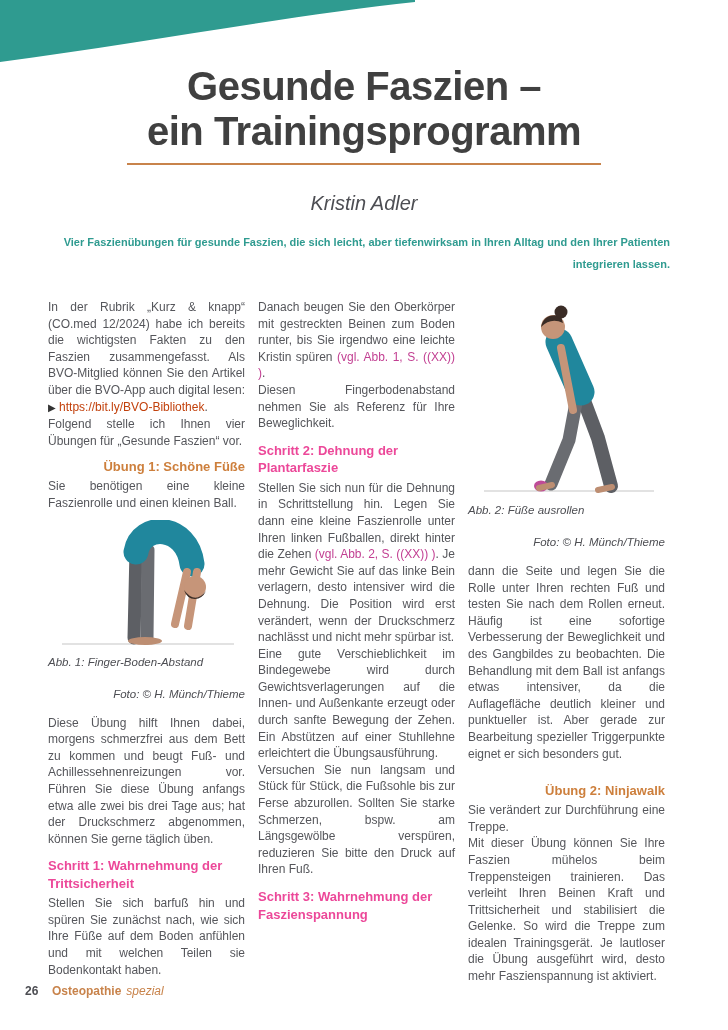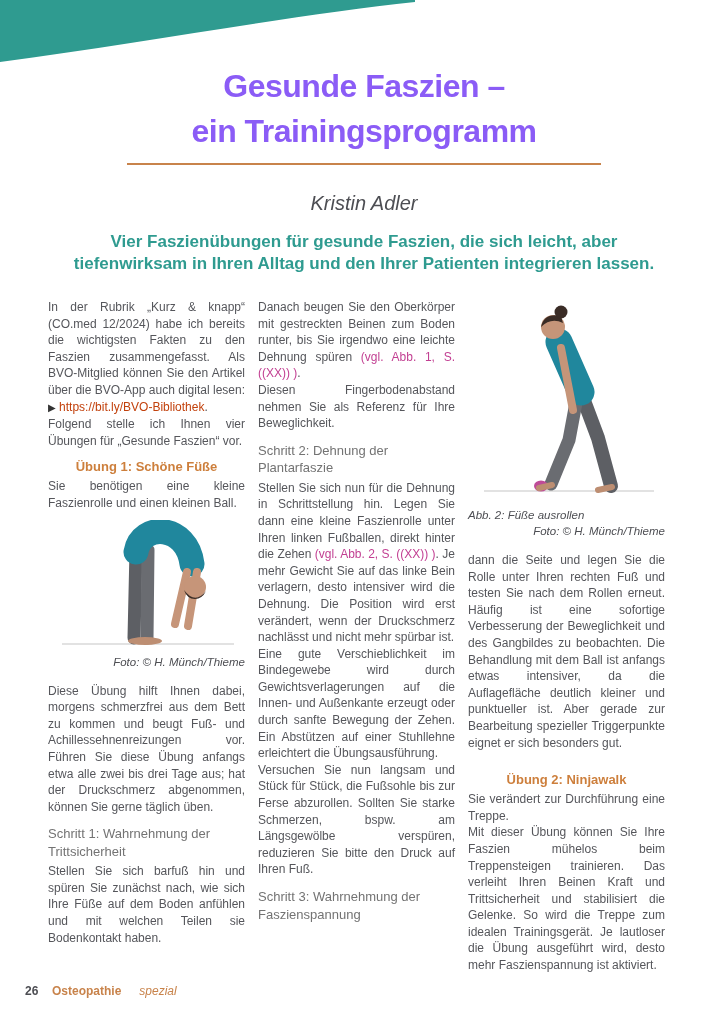--- a/index.html
+++ b/index.html
@@ -3,50 +3,50 @@
 <meta charset="utf-8">
 <style>
   html,body{margin:0;padding:0;}
   body{
     width:728px;height:1030px;position:relative;background:#ffffff;
     font-family:"Liberation Sans","DejaVu Sans",sans-serif;
     color:#55565B;overflow:hidden;
   }
   .corner{position:absolute;top:0;left:0;width:420px;height:66px;}
   .header{position:absolute;top:64px;left:0;width:728px;text-align:center;}
-  .title{font-size:32px;line-height:45px;font-weight:bold;color:#8b5cf6;letter-spacing:-0.5px;}
+  .title{font-size:40px;line-height:45px;font-weight:bold;color:#404040;letter-spacing:-0.5px;}
   .rule{position:absolute;top:163px;left:127px;width:474px;height:2px;background:#C8834B;}
   .author{position:absolute;top:192px;left:0;width:728px;text-align:center;
     font-size:20px;font-style:italic;color:#4d4e53;}
-  .intro{position:absolute;top:231px;left:58px;width:612px;text-align:center;
-    font-size:17px;line-height:22px;font-weight:bold;color:#2F9B90;}
+  .intro{position:absolute;top:231px;left:58px;width:612px;text-align:right;
+    font-size:11px;line-height:22px;font-weight:bold;color:#2F9B90;}
   .col{position:absolute;width:197px;font-size:12px;line-height:16.6px;text-align:justify;}
   #col1{left:48px;top:299px;}
   #col2{left:258px;top:299px;}
   #col3{left:468px;top:288px;}
   .col p{margin:0;}
   .h-orange{color:#CD7F3C;font-weight:bold;font-size:13px;line-height:17px;
-    margin:9px 0 3px 0;text-align:center;}
-  .h-teal{color:#737373;font-weight:normal;font-size:13px;line-height:17.5px;
+    margin:9px 0 3px 0;text-align:right;}
+  .h-teal{color:#ec4899;font-weight:bold;font-size:13px;line-height:17.5px;
     margin:10px 0 3px 0;text-align:left;}
   .link{color:#c2410c;text-decoration:none;cursor:pointer;}
   .arrow{color:#333333;font-size:10px;}
   .ref{color:#C23F92;}
   .fig{margin-top:8px;}
   .fig .photo{display:block;background:#ffffff;}
   .caption{font-size:11.5px;font-style:italic;color:#4d4e53;line-height:16px;
-    text-align:left;margin-top:5px;}
+    text-align:left;}
   .credit{font-size:11.5px;font-style:italic;color:#4d4e53;line-height:16px;
-    text-align:right;}
+    text-align:right;margin-top:16px;}
   .sp{margin-top:13px !important;}
   .footer{position:absolute;left:0;top:984px;width:728px;font-size:12px;}
   .footer .pn{position:absolute;left:25px;top:0;font-weight:bold;color:#4d4e53;}
   .footer .mag{position:absolute;left:52px;top:0;color:#C8834B;}
   .footer .mag b{font-weight:bold;}
-  .footer .mag i{font-weight:normal;margin-left:18px;}
+  .footer .mag i{font-weight:normal;margin-left:5px;}
 </style>
 </head>
 <body>
 
 <svg class="corner" viewBox="0 0 420 66" preserveAspectRatio="none">
   <path d="M0,0 L415,0 L415,2 C300,14 150,42 0,62 Z" fill="#2F9B90"></path>
 </svg>
 
 <div class="header">
   <div class="title">
@@ -71,30 +71,31 @@
 
       <path d="M88 30 L86 118" stroke="#5d5f64" stroke-width="13" stroke-linecap="round" fill="none"></path>
       <path d="M100 30 L99 118" stroke="#6a6c71" stroke-width="13" stroke-linecap="round" fill="none"></path>
       <ellipse cx="97" cy="121" rx="17" ry="4" fill="#bd8e72"></ellipse>
       <path d="M88 32 C 93 2 139 4 144 44" stroke="#20879d" stroke-width="25" fill="none" stroke-linecap="round"></path>
       <path d="M139 52 L127 104" stroke="#c69579" stroke-width="8" stroke-linecap="round"></path>
       <path d="M149 52 L140 106" stroke="#c69579" stroke-width="8" stroke-linecap="round"></path>
       <circle cx="147" cy="67" r="11" fill="#c69579"></circle>
       <path d="M136 70 q11 15 22 1 q-4 8 -11 8 q-8 0 -11 -9 z" fill="#3a2c26"></path>
     </svg>
+    <div class="caption">Abb. 1: Finger-Boden-Abstand</div>
     <div class="credit">Foto: © H. Münch/Thieme</div>
   </div>
 
   <p class="sp">Diese Übung hilft Ihnen dabei, morgens schmerzfrei aus dem Bett zu kommen und beugt Fuß- und Achillessehnenreizungen vor. Führen Sie diese Übung anfangs etwa alle zwei bis drei Tage aus; hat der Druckschmerz abgenommen, können Sie gerne täglich üben.</p>
   <div class="h-teal">Schritt 1: Wahrnehmung der Trittsicherheit</div>
   <p>Stellen Sie sich barfuß hin und spüren Sie zunächst nach, wie sich Ihre Füße auf dem Boden anfühlen und mit welchen Teilen sie Bodenkontakt haben.</p>
 </div>
 
 <div class="col" id="col2">
-  <p><span>Danach beugen Sie den Oberkörper mit gestreckten Beinen zum Boden runter, bis Sie irgendwo eine leichte Dehnung spüren </span><span class="ref">(vgl. Abb. 1, S. ((XX)) )</span><span>.</span></p>
+  <p><span>Danach beugen Sie den Oberkörper mit gestreckten Beinen zum Boden runter, bis Sie irgendwo eine leichte Kristin spüren </span><span class="ref">(vgl. Abb. 1, S. ((XX)) )</span><span>.</span></p>
   <p>Diesen Fingerbodenabstand nehmen Sie als Referenz für Ihre Beweglichkeit.</p>
   <div class="h-teal">Schritt 2: Dehnung der Plantarfaszie</div>
   <p><span>Stellen Sie sich nun für die Dehnung in Schrittstellung hin. Legen Sie dann eine kleine Faszienrolle unter Ihren linken Fußballen, direkt hinter die Zehen </span><span class="ref">(vgl. Abb. 2, S. ((XX)) )</span><span>. Je mehr Gewicht Sie auf das linke Bein verlagern, desto intensiver wird die Dehnung. Die Position wird erst verändert, wenn der Druckschmerz nachlässt und nicht mehr spürbar ist.</span></p>
   <p>Eine gute Verschieblichkeit im Bindegewebe wird durch Gewichtsverlagerungen auf die Innen- und Außenkante erzeugt oder durch sanfte Bewegung der Zehen. Ein Abstützen auf einer Stuhllehne erleichtert die Übungsausführung.</p>
   <p>Versuchen Sie nun langsam und Stück für Stück, die Fußsohle bis zur Ferse abzurollen. Sollten Sie starke Schmerzen, bspw. am Längsgewölbe verspüren, reduzieren Sie bitte den Druck auf Ihren Fuß.</p>
   <div class="h-teal">Schritt 3: Wahrnehmung der Faszienspannung</div>
 </div>
 
 <div class="col" id="col3">
   <div class="fig" style="margin-top:0;">

